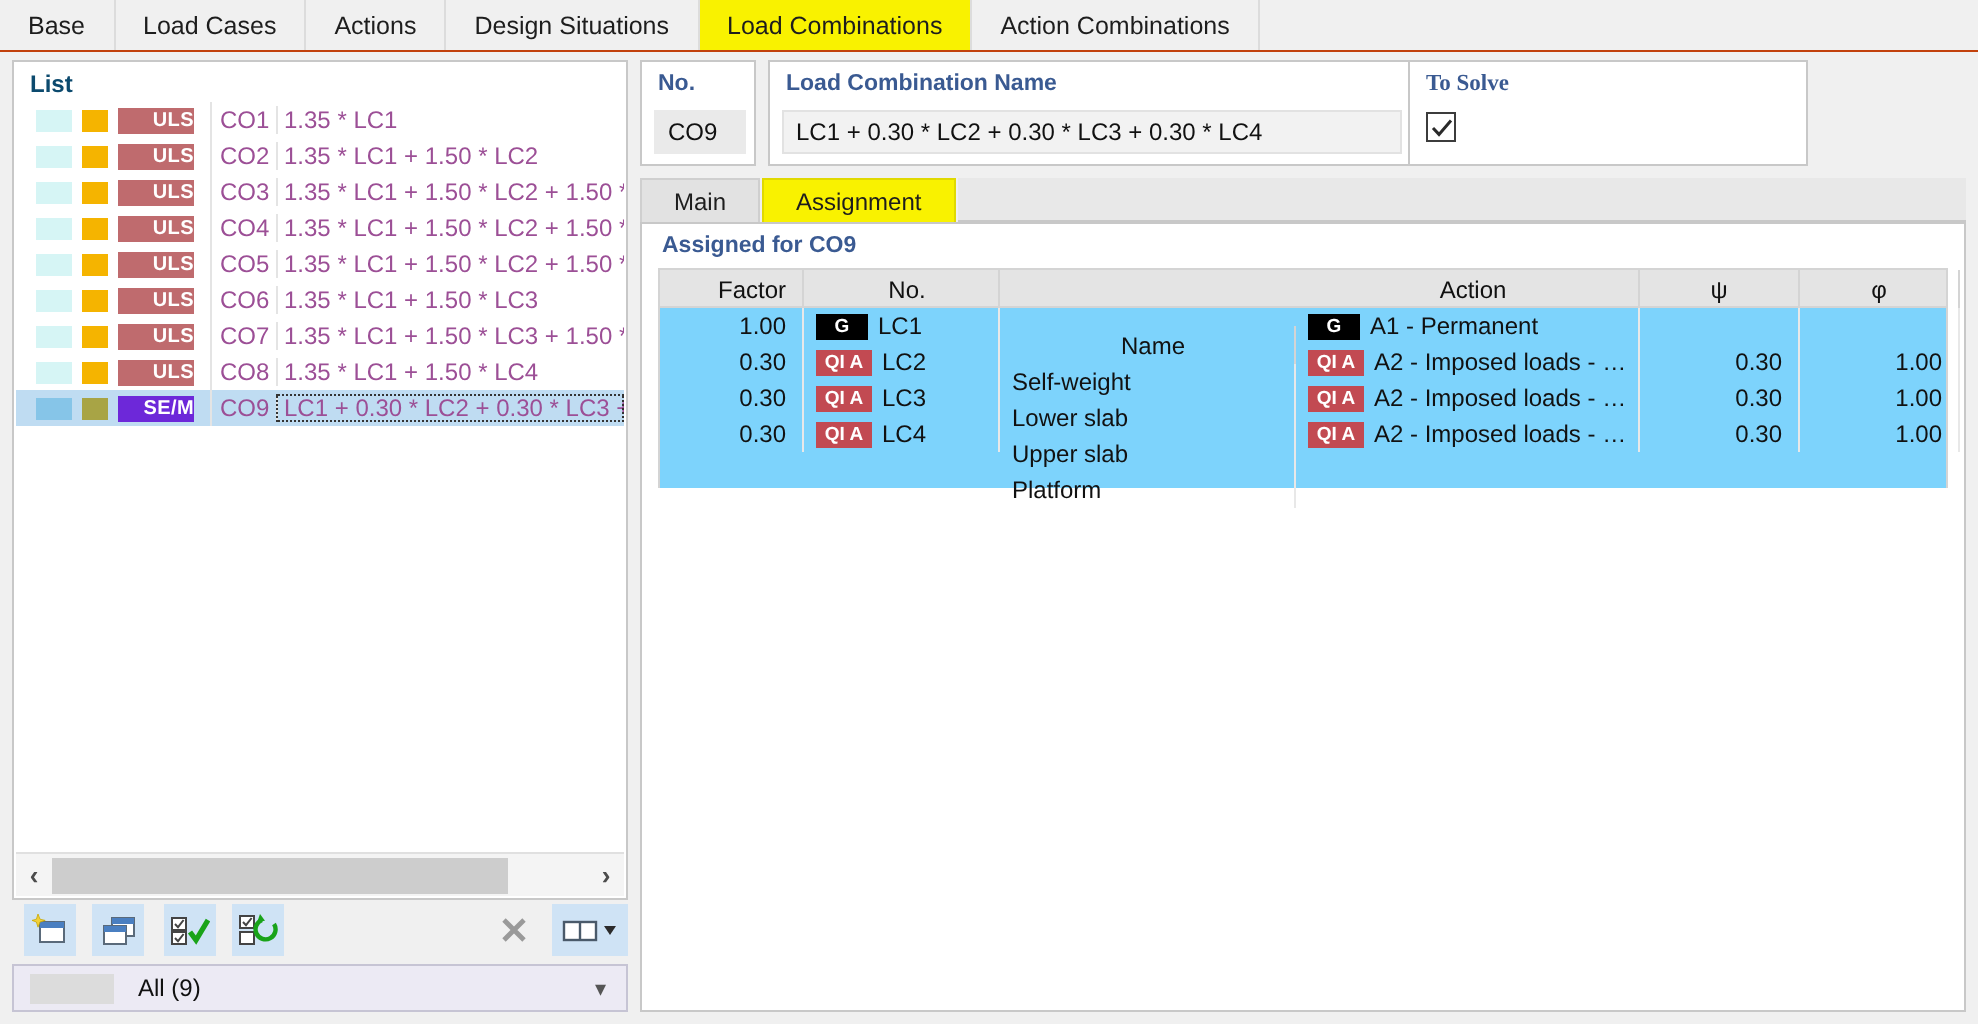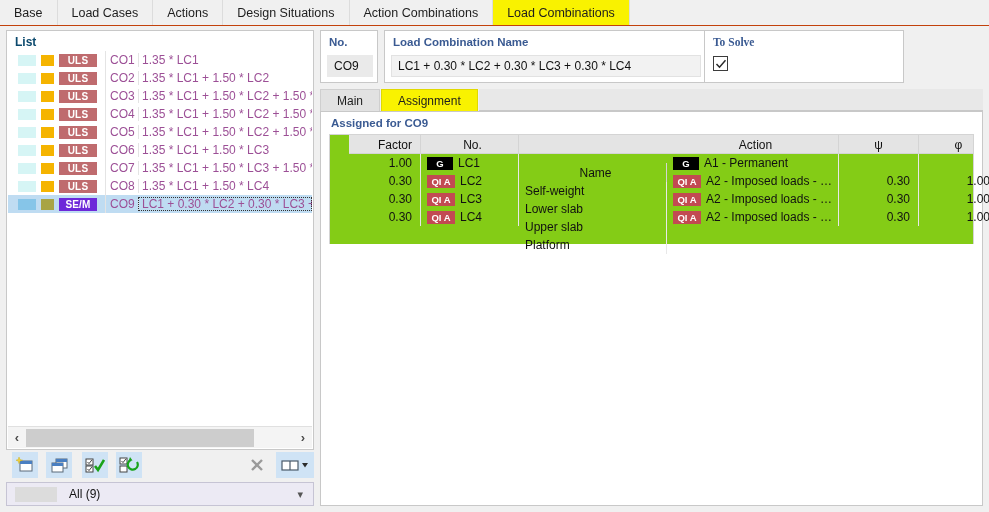--- a/index.html
+++ b/index.html
@@ -52,21 +52,21 @@
     display: flex; align-items: center;
     height: 18px;
     font-size: 12px;
   }
   .lrow.sel { background: #bfdcf2; }
   .sw1 { width: 18px; height: 11px; margin-left: 10px; flex: none; }
   .sw2 { width: 13px; height: 11px; margin-left: 5px; flex: none; }
   .badge {
     margin-left: 5px; flex: none;
     width: 38px; height: 13px; line-height: 13px;
-    text-align: center;
+    text-align: right;
     color: #fff; font-size: 10px; font-weight: bold;
     letter-spacing: .2px;
   }
   .lrow-sep {
     width: 1px; height: 18px; background: #e4e4e4; margin-left: 8px; flex: none;
   }
   .lno {
     width: 32px; flex: none; padding-left: 4px;
     color: #9c4f96; font-size: 12px;
   }
@@ -179,22 +179,21 @@
   }
   #assigned-label {
     position: absolute; left: 10px; top: 5px;
     font-size: 11.5px; font-weight: bold; color: #3a5a92;
   }
 
   
   #dtable {
     position: absolute; left: 8px; top: 22px; right: 8px; height: 110px;
     border: 1px solid #d4d4d4; border-bottom: none;
-    background: #84cc16;
-    padding-left: 19px;
+    background: #7dd3fc;
   }
   .thead {
     display: flex; height: 19px; background: #e4e4e4;
     border-bottom: 1px solid #d4d4d4;
   }
   .th {
     display: flex; align-items: center; justify-content: center;
     font-size: 12px; color: #111;
     border-right: 1px solid #d4d4d4;
     height: 19px; flex: none;
@@ -225,22 +224,22 @@
   .cell-txt { overflow: hidden; white-space: nowrap; text-overflow: ellipsis; }
 </style>
 </head>
 <body>
 
 <div id="tabbar">
   <div class="toptab">Base</div>
   <div class="toptab">Load Cases</div>
   <div class="toptab">Actions</div>
   <div class="toptab">Design Situations</div>
+  <div class="toptab active">Load Combinations</div>
   <div class="toptab">Action Combinations</div>
-  <div class="toptab active">Load Combinations</div>
   <div id="tabbar-filler" class="toptab"></div>
 </div>
 
 <div id="list-panel">
   <div id="list-title">List</div>
 
   <div id="list-rows">
 
     <div class="lrow">
       <div class="sw1" style="background:#d6f5f5"></div>

